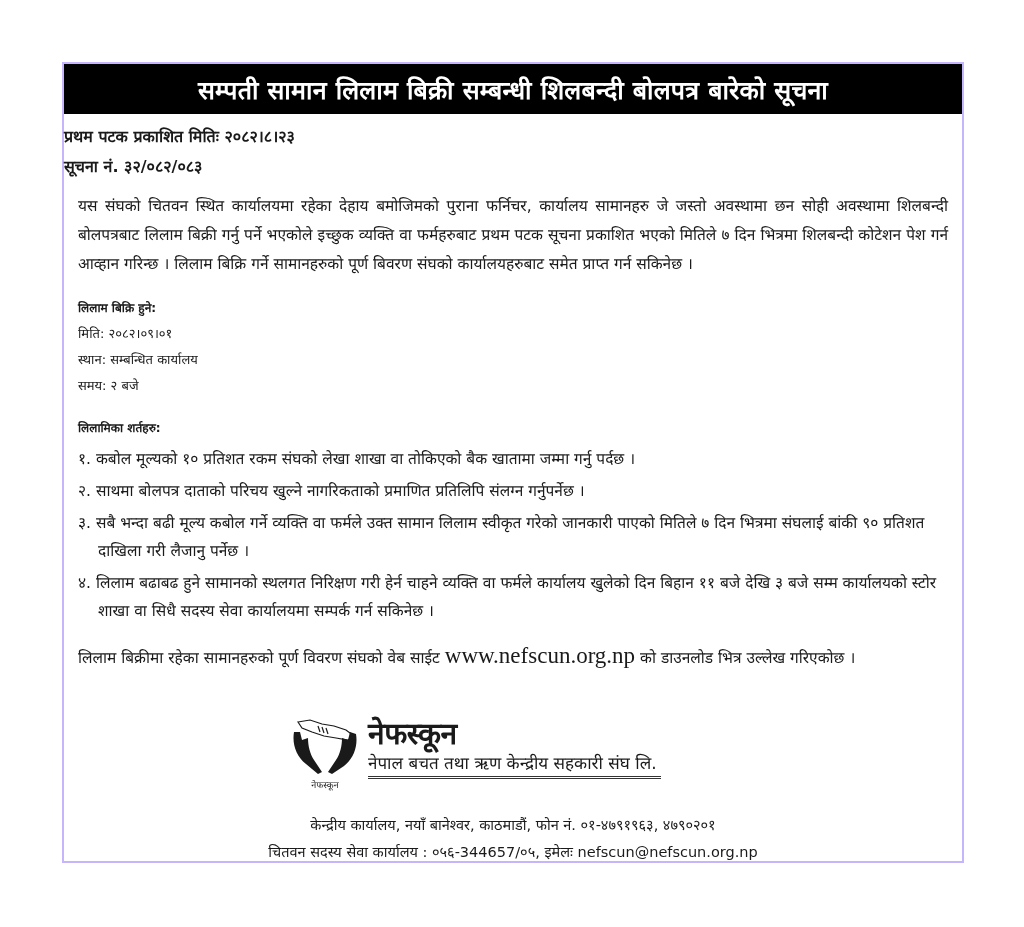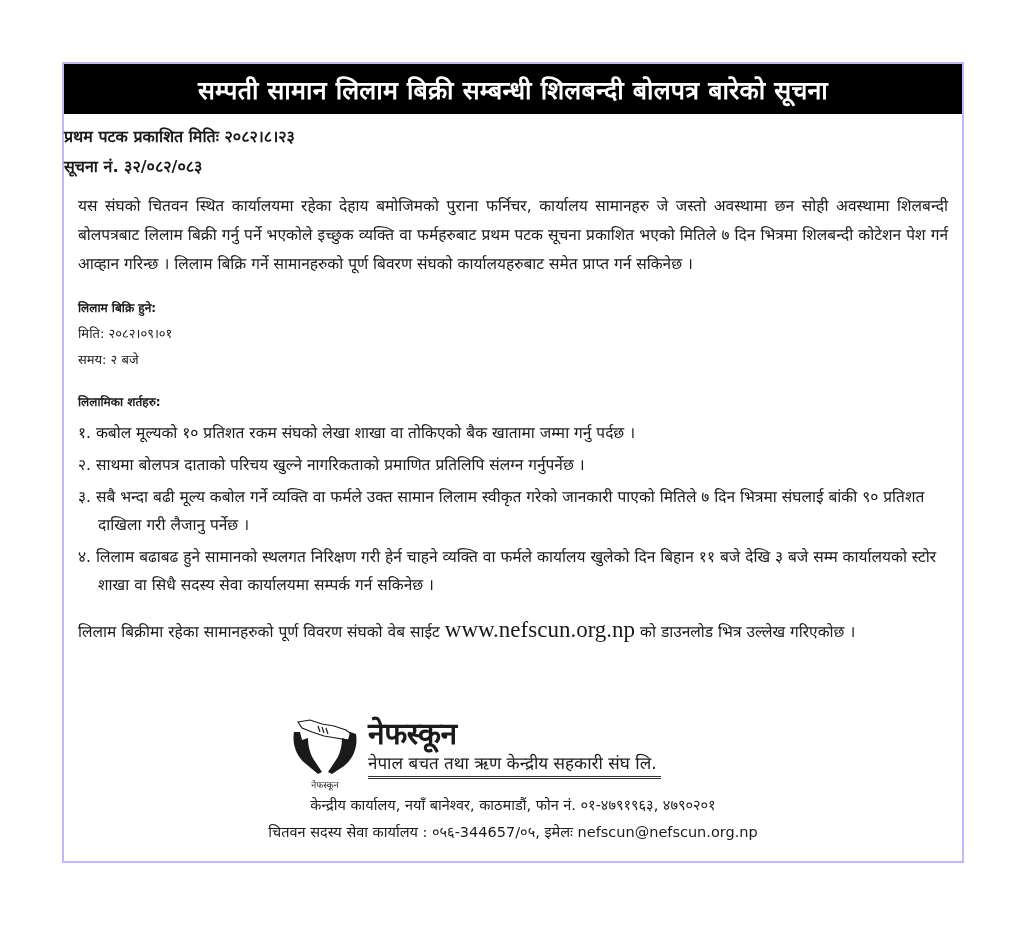--- a/index.html
+++ b/index.html
@@ -17,38 +17,39 @@
   .cond { font-size: 15.5px; line-height: 28px; padding-left: 20px; text-indent: -20px; margin-top: 4px; }
   .url { font-family: "Liberation Serif", "DejaVu Serif", serif; font-size: 23px; }
   .footer { position: absolute; left: 0; right: 0; top: 652px; }
   .logo-row { display: flex; align-items: flex-start; margin-left: 224px; }
   .logo { width: 74px; height: 76px; position: relative; }
   .logo svg { width: 74px; height: 64px; display: block; }
   .logo-caption { font-size: 9px; text-align: center; margin-top: -2px; }
   .brand { margin-left: 6px; }
   .brand-name { font-size: 30px; font-weight: bold; line-height: 36px; letter-spacing: -0.5px; }
   .brand-full { font-size: 17px; line-height: 22px; border-bottom: 3px double #333; padding-bottom: 2px; padding-right: 4px; }
-  .address { text-align: center; font-size: 14.5px; line-height: 27px; margin-top: 0; }
+  .address { text-align: center; font-size: 14.5px; line-height: 27px; margin-top: 20px; }
 </style>
 </head>
 <body>
 
 <div class="frame">
   <div class="banner">
     <span>सम्पती सामान लिलाम बिक्री सम्बन्धी शिलबन्दी बोलपत्र बारेको सूचना</span>
   </div>
 
   <div class="subhead">प्रथम पटक प्रकाशित मितिः २०८२।८।२३</div>
   <div class="subhead" style="margin-top:0">सूचना नं. ३२/०८२/०८३</div>
 
   <div class="body">
     <p class="para">यस संघको चितवन स्थित कार्यालयमा रहेका देहाय बमोजिमको पुराना फर्निचर, कार्यालय सामानहरु जे जस्तो अवस्थामा छन सोही अवस्थामा शिलबन्दी बोलपत्रबाट लिलाम बिक्री गर्नु पर्ने भएकोले इच्छुक व्यक्ति वा फर्महरुबाट प्रथम पटक सूचना प्रकाशित भएको मितिले ७ दिन भित्रमा शिलबन्दी कोटेशन पेश गर्न आव्हान गरिन्छ । लिलाम बिक्रि गर्ने सामानहरुको पूर्ण बिवरण संघको कार्यालयहरुबाट समेत प्राप्त गर्न सकिनेछ ।</p>
 
     <div class="section-title">लिलाम बिक्रि हुने:</div>
     <div class="info-line">मिति: २०८२।०९।०१</div>
+    <div class="info-line">स्थान: सम्बन्धित कार्यालय</div>
     <div class="info-line">समय: २ बजे</div>
 
     <div class="section-title">लिलामिका शर्तहरु:</div>
     <div class="cond">१. कबोल मूल्यको १० प्रतिशत रकम संघको लेखा शाखा वा तोकिएको बैक खातामा जम्मा गर्नु पर्दछ ।</div>
     <div class="cond">२. साथमा बोलपत्र दाताको परिचय खुल्ने नागरिकताको प्रमाणित प्रतिलिपि संलग्न गर्नुपर्नेछ ।</div>
     <div class="cond">३. सबै भन्दा बढी मूल्य कबोल गर्ने व्यक्ति वा फर्मले उक्त सामान लिलाम स्वीकृत गरेको जानकारी पाएको मितिले ७ दिन भित्रमा संघलाई बांकी ९० प्रतिशत दाखिला गरी लैजानु पर्नेछ ।</div>
     <div class="cond">४. लिलाम बढाबढ हुने सामानको स्थलगत निरिक्षण गरी हेर्न चाहने व्यक्ति वा फर्मले कार्यालय खुलेको दिन बिहान ११ बजे देखि ३ बजे सम्म कार्यालयको स्टोर शाखा वा सिधै सदस्य सेवा कार्यालयमा सम्पर्क गर्न सकिनेछ ।</div>
 
     <p class="para" style="margin-top:16px"><span>लिलाम बिक्रीमा रहेका सामानहरुको पूर्ण विवरण संघको वेब साईट </span><span class="url">www.nefscun.org.np</span><span> को डाउनलोड भित्र उल्लेख गरिएकोछ ।</span></p>
   </div>

